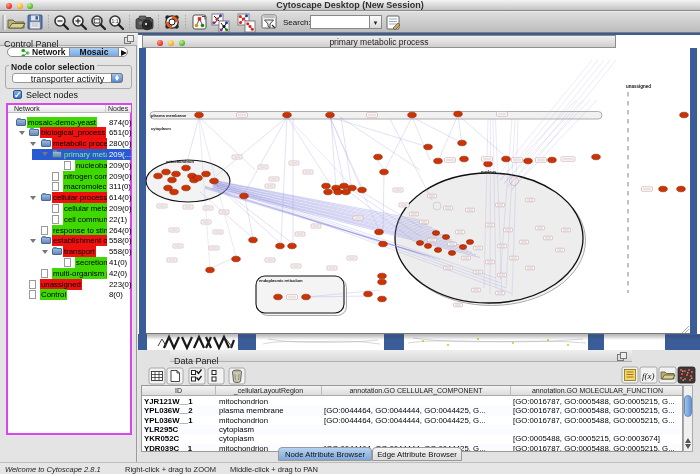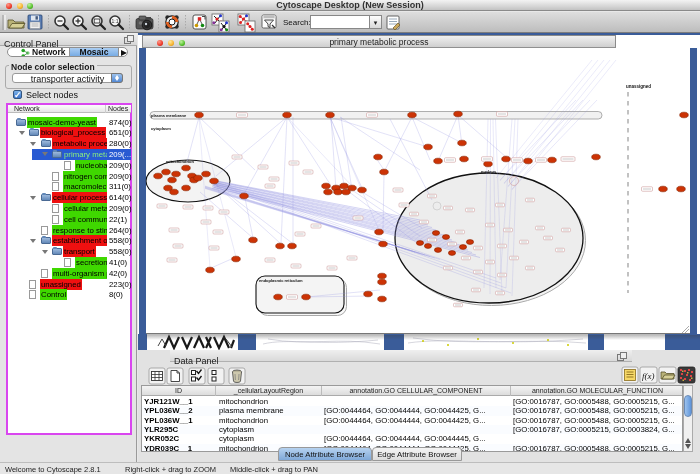--- a/index.html
+++ b/index.html
@@ -806,26 +806,25 @@
         </div>
         <div class="drow " style="top:29.6px">
   <div style="left:2px;width:70px;font-weight:bold">YPL036W__1</div>
   <div style="left:77px;width:100px">mitochondrion</div>
   <div style="left:182px;width:186px">[GO:0044464, GO:0044444, GO:0044425, G...</div>
   <div style="left:371px;width:172px">[GO:0016787, GO:0005488, GO:0005215, G...</div>
         </div>
         <div class="drow dalt" style="top:38.900000000000006px">
   <div style="left:2px;width:70px;font-weight:bold">YLR295C</div>
   <div style="left:77px;width:100px">cytoplasm</div>
-  <div style="left:371px;width:172px">[GO:0016787, GO:0005215, GO:0003824, G...</div>
         </div>
         <div class="drow " style="top:48.2px">
   <div style="left:2px;width:70px;font-weight:bold">YKR052C</div>
   <div style="left:77px;width:100px">cytoplasm</div>
-  <div style="left:182px;width:186px">[GO:0044464, GO:0044444, GO:0044445, G...</div>
+  <div style="left:371px;width:172px">[GO:0005488, GO:0005215, GO:0003674]</div>
         </div>
         <div class="drow dalt" style="top:57.5px">
   <div style="left:2px;width:70px;font-weight:bold">YDR039C__1</div>
   <div style="left:77px;width:100px">mitochondrion</div>
   <div style="left:182px;width:186px">[GO:0044464, GO:0044444, GO:0044425, G...</div>
   <div style="left:371px;width:172px">[GO:0016787, GO:0005488, GO:0005215, G...</div>
         </div>
       </div>
   </div>
   <div class="abs" id="dscroll">
@@ -834,16 +833,16 @@
     <div class="sarr" style="bottom:2px; border-top:5px solid #555; border-left:3px solid transparent; border-right:3px solid transparent;"></div>
   </div>
   <div class="abs" id="dtabs">
     <div class="dtab dtabsel" style="left:140px; width:94px;">Node Attribute Browser</div>
     <div class="dtab" style="left:234px; width:90px;">Edge Attribute Browser</div>
     <div class="dtab" style="left:308px; width:104px;margin-top:28px;">Network Attribute Browser</div>
   </div>
 </div>
 
 <div class="abs" id="status">
-  <span style="left:5px;">Welcome to Cytoscape 2.8.1</span>
+  <span style="left:5px;font-style:italic;">Welcome to Cytoscape 2.8.1</span>
   <span style="left:125px;">Right-click + drag to ZOOM</span>
   <span style="left:230px;">Middle-click + drag to PAN</span>
 </div>
 
 </body></html>

